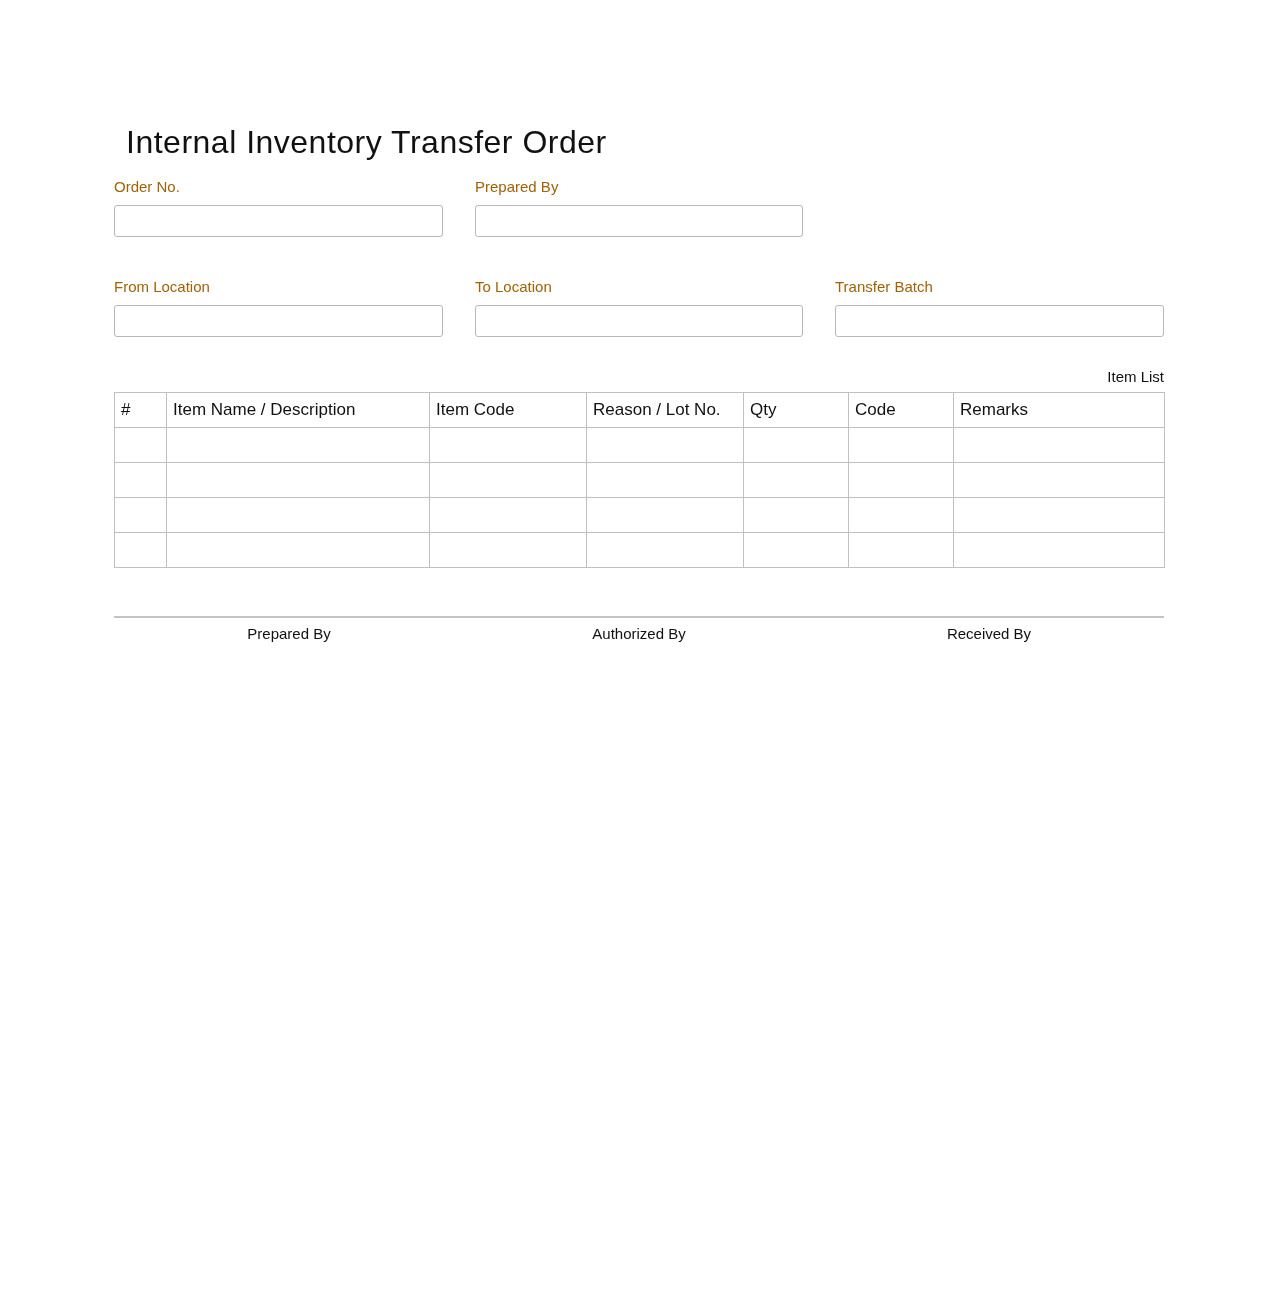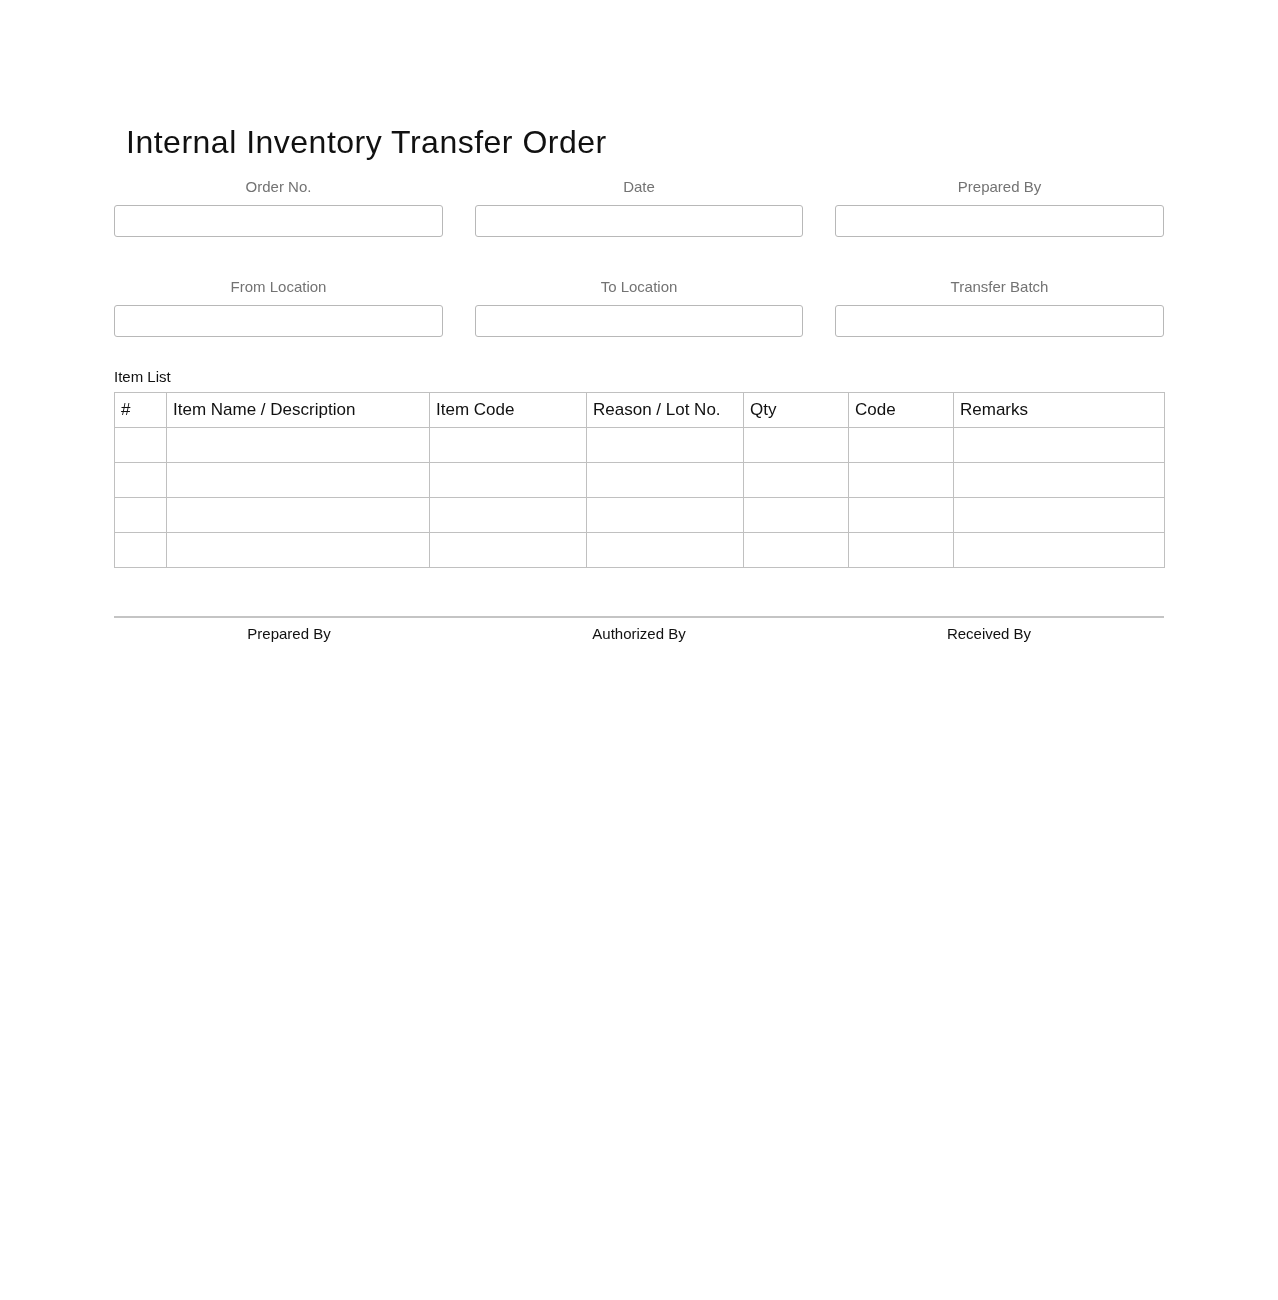--- a/index.html
+++ b/index.html
@@ -15,29 +15,29 @@
     letter-spacing: 0.5px; color: #111;
   }
   .grid {
     display: grid; grid-template-columns: 329px 328px 329px;
     column-gap: 32px; row-gap: 0;
   }
   .row1 { margin-top: 16px; }
   .row2 { margin-top: 41px; }
   .field label {
     display: block; font-size: 15px; line-height: 17px; height: 17px;
-    margin-bottom: 10px; color: #737373; text-align: center;
+    margin-bottom: 10px; color: #a16207;
   }
   .field input {
     box-sizing: border-box; width: 100%; height: 32px;
     border: 1px solid #b8b8b8; border-radius: 3px; background: #fff;
     font-family: "Liberation Sans", sans-serif; font-size: 15px; padding: 4px 8px;
     outline: none;
   }
-  .section-label { margin-top: 31px; font-size: 15px; line-height: 17px; height: 17px; }
+  .section-label { margin-top: 31px; font-size: 15px; line-height: 17px; height: 17px; text-align: right; }
   table {
     margin-top: 7px; border-collapse: collapse; width: 1050px; table-layout: fixed;
   }
   th, td {
     border: 1px solid #c0c0c0; height: 34px; padding: 0 6px;
     text-align: left; font-weight: normal; font-size: 17px; color: #111;
   }
   .signatures {
     margin-top: 48px; border-top: 2px solid #c4c4c4;
     display: grid; grid-template-columns: 350px 350px 350px;
@@ -46,24 +46,20 @@
 </style>
 </head>
 <body>
 
 <div class="page">
   <h1>Internal Inventory Transfer Order</h1>
 
   <div class="grid row1">
     <div class="field">
       <label>Order No.</label>
-      <input type="text" value="" style="">
-    </div>
-    <div class="field">
-      <label>Date</label>
       <input type="text" value="" style="">
     </div>
     <div class="field">
       <label>Prepared By</label>
       <input type="text" value="" style="">
     </div>
   </div>
 
   <div class="grid row2">
     <div class="field">

